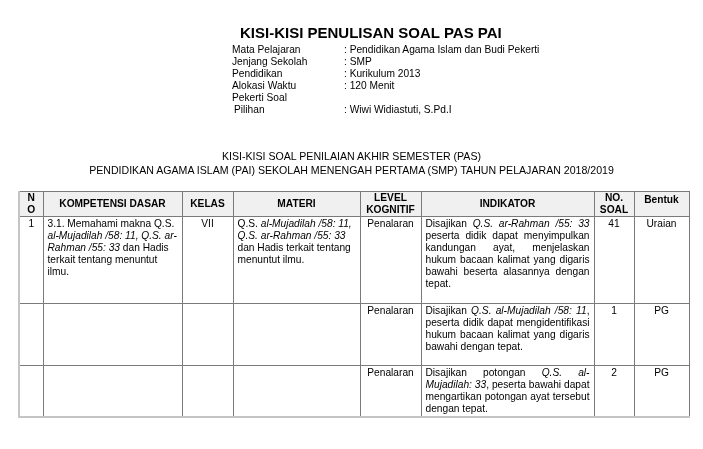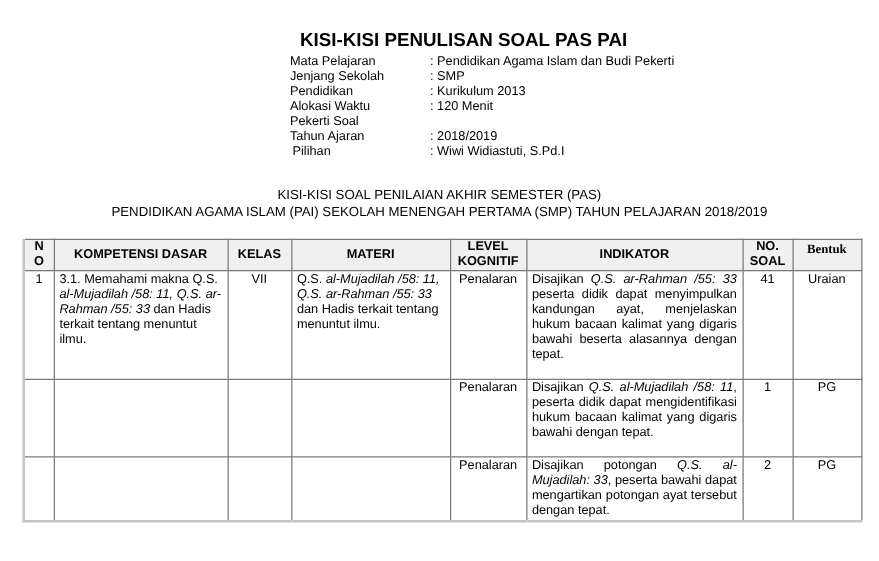--- a/index.html
+++ b/index.html
@@ -68,21 +68,21 @@
       line-height: 12px;
     }
     table.kisi th {
       background: #f0f0f0;
       font-weight: bold;
       text-align: center;
       vertical-align: middle;
       height: 22px;
       padding: 0 3px;
     }
-    table.kisi th.top { vertical-align: top; padding-top: 2px; font-family: Liberation Serif, serif; }
+    table.kisi th.top { vertical-align: top; padding-top: 2px; }
     table.kisi tr.last td { border-bottom: 2px solid #c4c4c4; }
     table.kisi td:first-child, table.kisi th:first-child { border-left: 2px solid #c4c4c4; }
     .c { text-align: center; }
     .j { text-align: justify; }
     .r1 td { height: 84px; }
     .r2 td { height: 59px; }
     .r3 td { height: 47px; }
     i { font-style: italic; }
   </style>
 </head>
@@ -102,24 +102,20 @@
   <div class="meta-row">
     <span class="meta-label">Pendidikan</span>
     <span class="meta-value">: Kurikulum 2013</span>
   </div>
   <div class="meta-row">
     <span class="meta-label">Alokasi Waktu</span>
     <span class="meta-value">: 120 Menit</span>
   </div>
   <div class="meta-row">
     <span class="meta-label">Pekerti Soal</span>
-  </div>
-  <div class="meta-row">
-    <span class="meta-label">Tahun Ajaran</span>
-    <span class="meta-value">: 2018/2019</span>
   </div>
   <div class="meta-row">
     <span class="meta-label indent">Pilihan</span>
     <span class="meta-value">: Wiwi Widiastuti, S.Pd.I</span>
   </div>
 </div>
 
 <div class="heading h1">KISI-KISI SOAL PENILAIAN AKHIR SEMESTER (PAS)</div>
 <div class="heading h2">PENDIDIKAN AGAMA ISLAM (PAI) SEKOLAH MENENGAH PERTAMA (SMP) TAHUN PELAJARAN 2018/2019</div>
 

